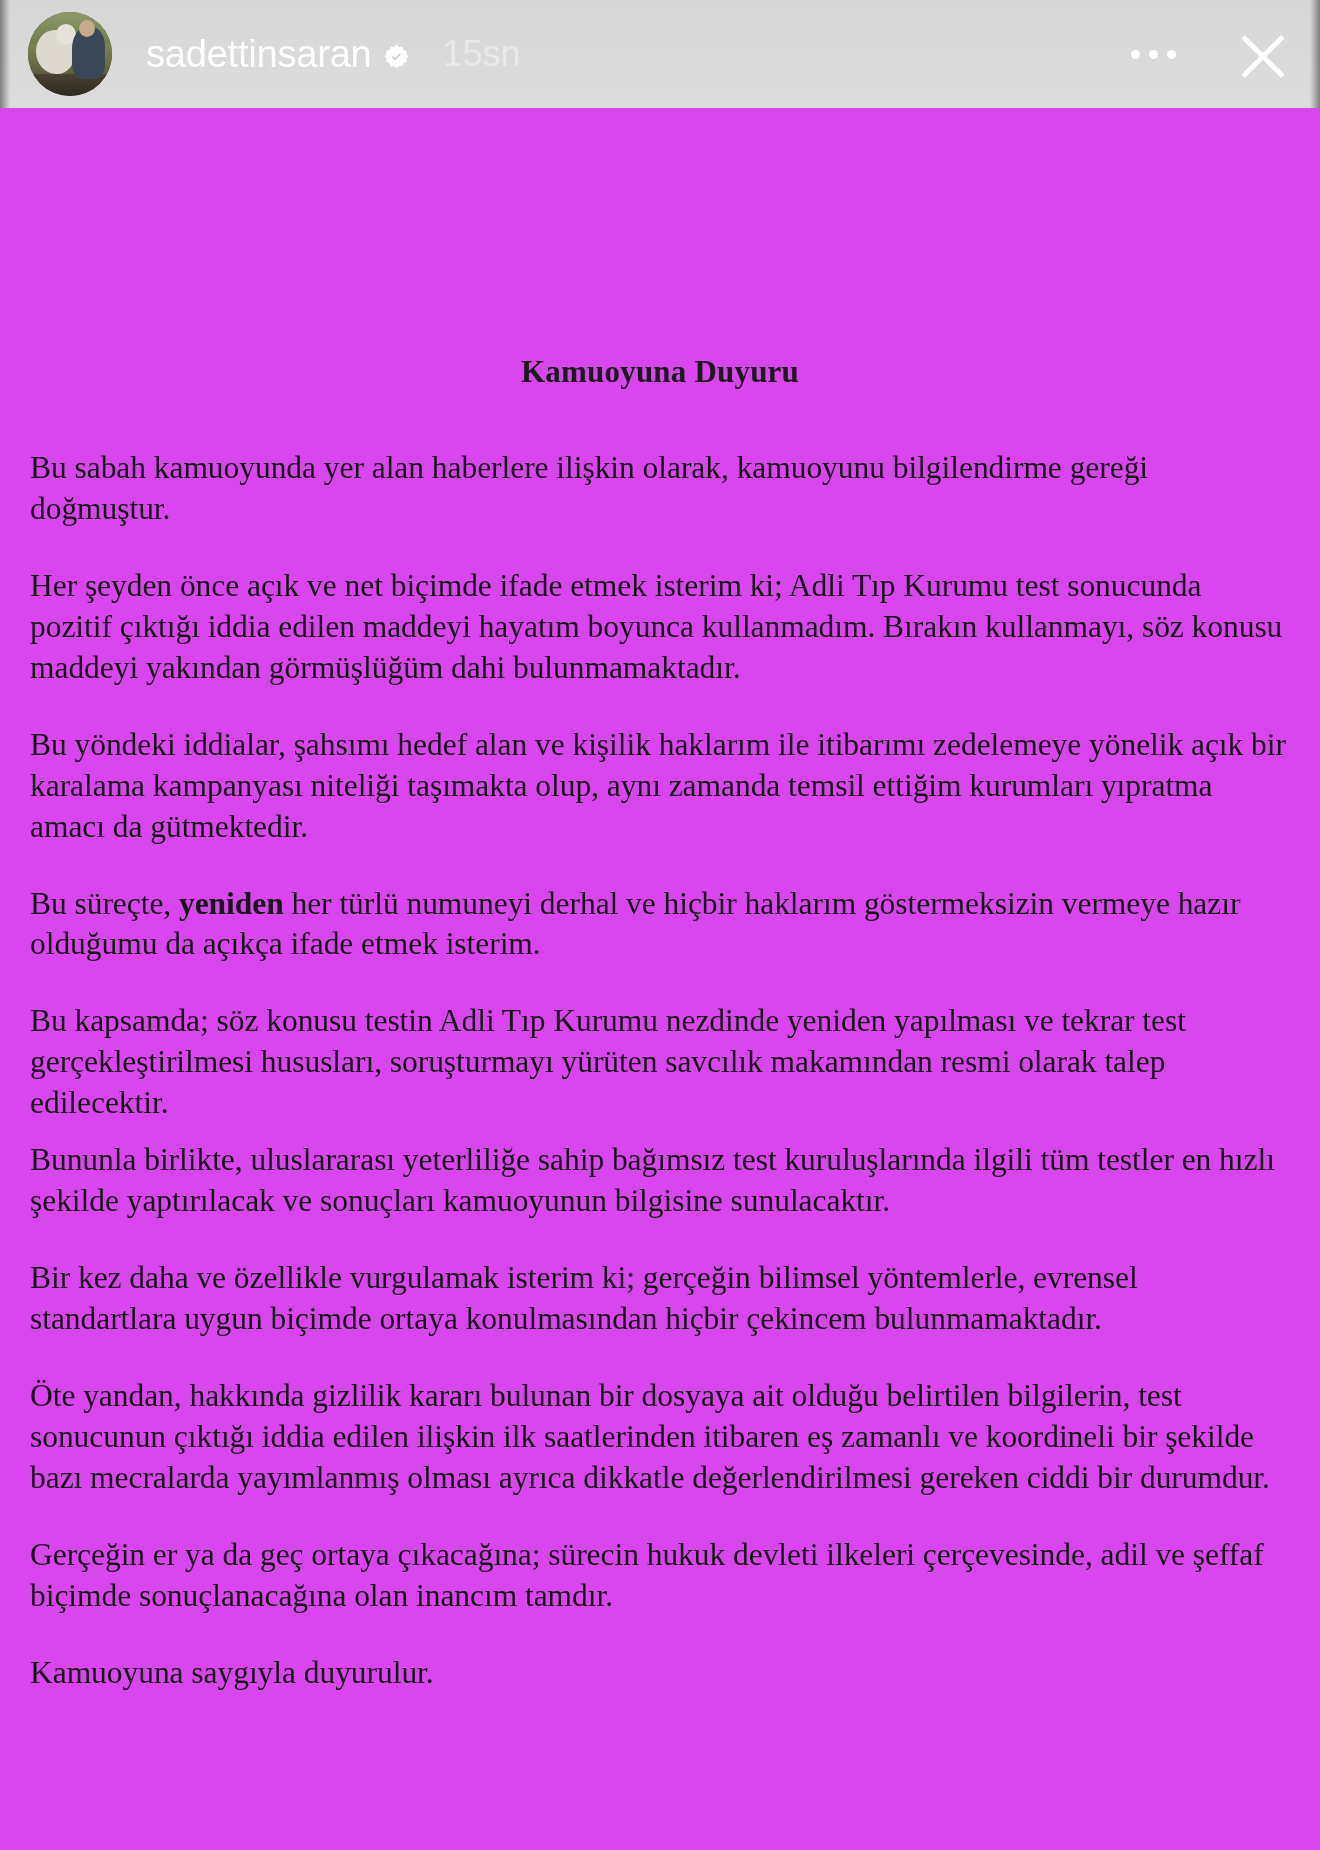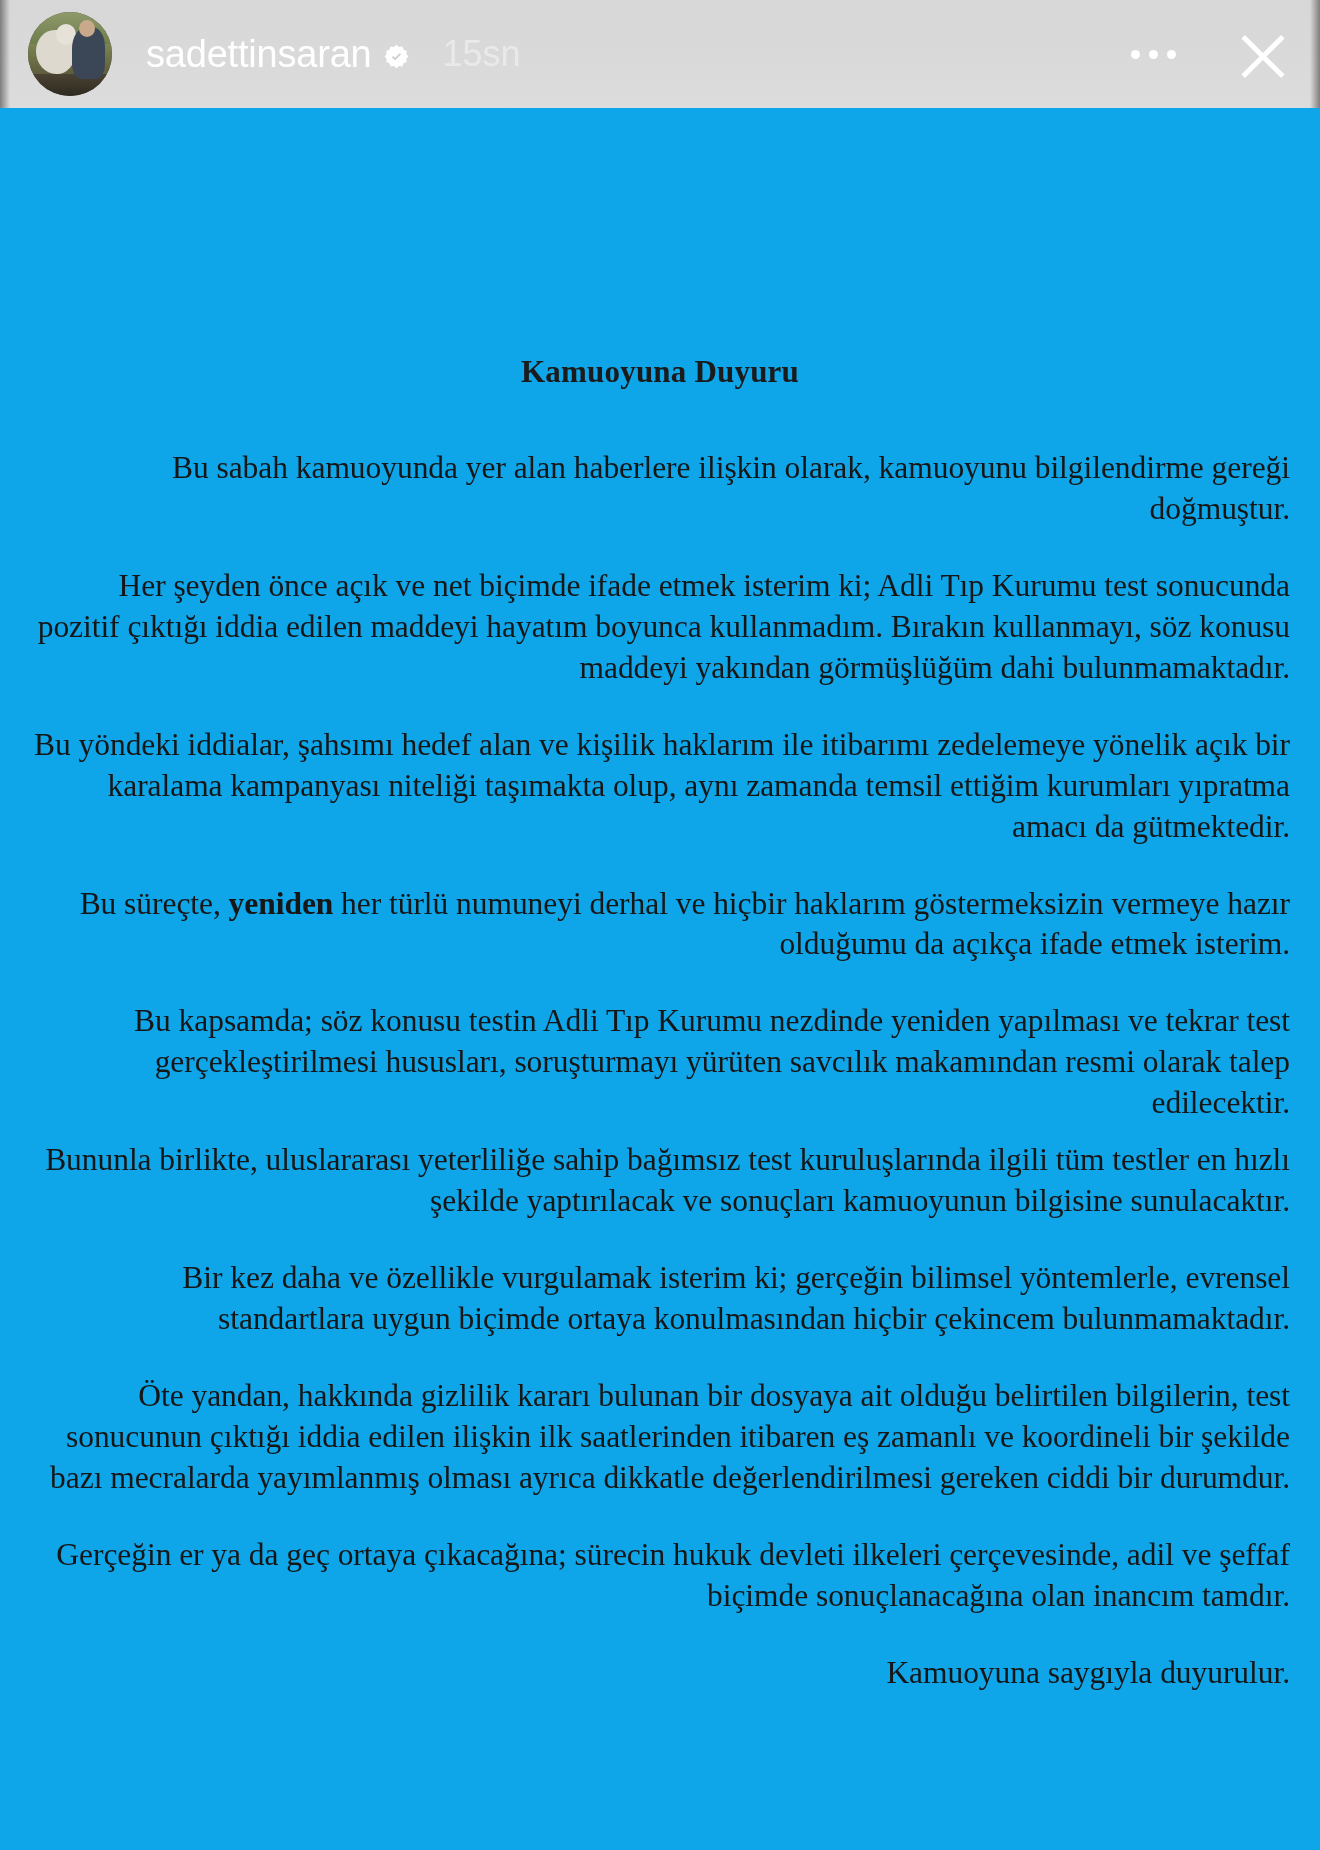--- a/index.html
+++ b/index.html
@@ -127,35 +127,35 @@
   }
   #close-icon span:nth-child(1) { transform: rotate(45deg); }
   #close-icon span:nth-child(2) { transform: rotate(-45deg); }
 
   
   #document {
     position: absolute;
     top: 108px; left: 0;
     width: 1320px;
     height: 1742px;
-    background: #0ea5e9;
+    background: #d946ef;
     padding: 0 18px;
   }
 
   #doc-title {
     text-align: center;
     font-size: 31px;
     font-weight: bold;
     color: #1b1b1b;
     margin-top: 246px;
     letter-spacing: 0.2px;
   }
 
   .para {
-    text-align: right;
+    text-align: left;
     font-size: 31.5px;
     line-height: 1.30;
     color: #161616;
     padding: 0 12px;
     letter-spacing: -0.05px;
   }
 
   .para b { font-weight: bold; }
 
   .gap-lg { margin-top: 58px; }

